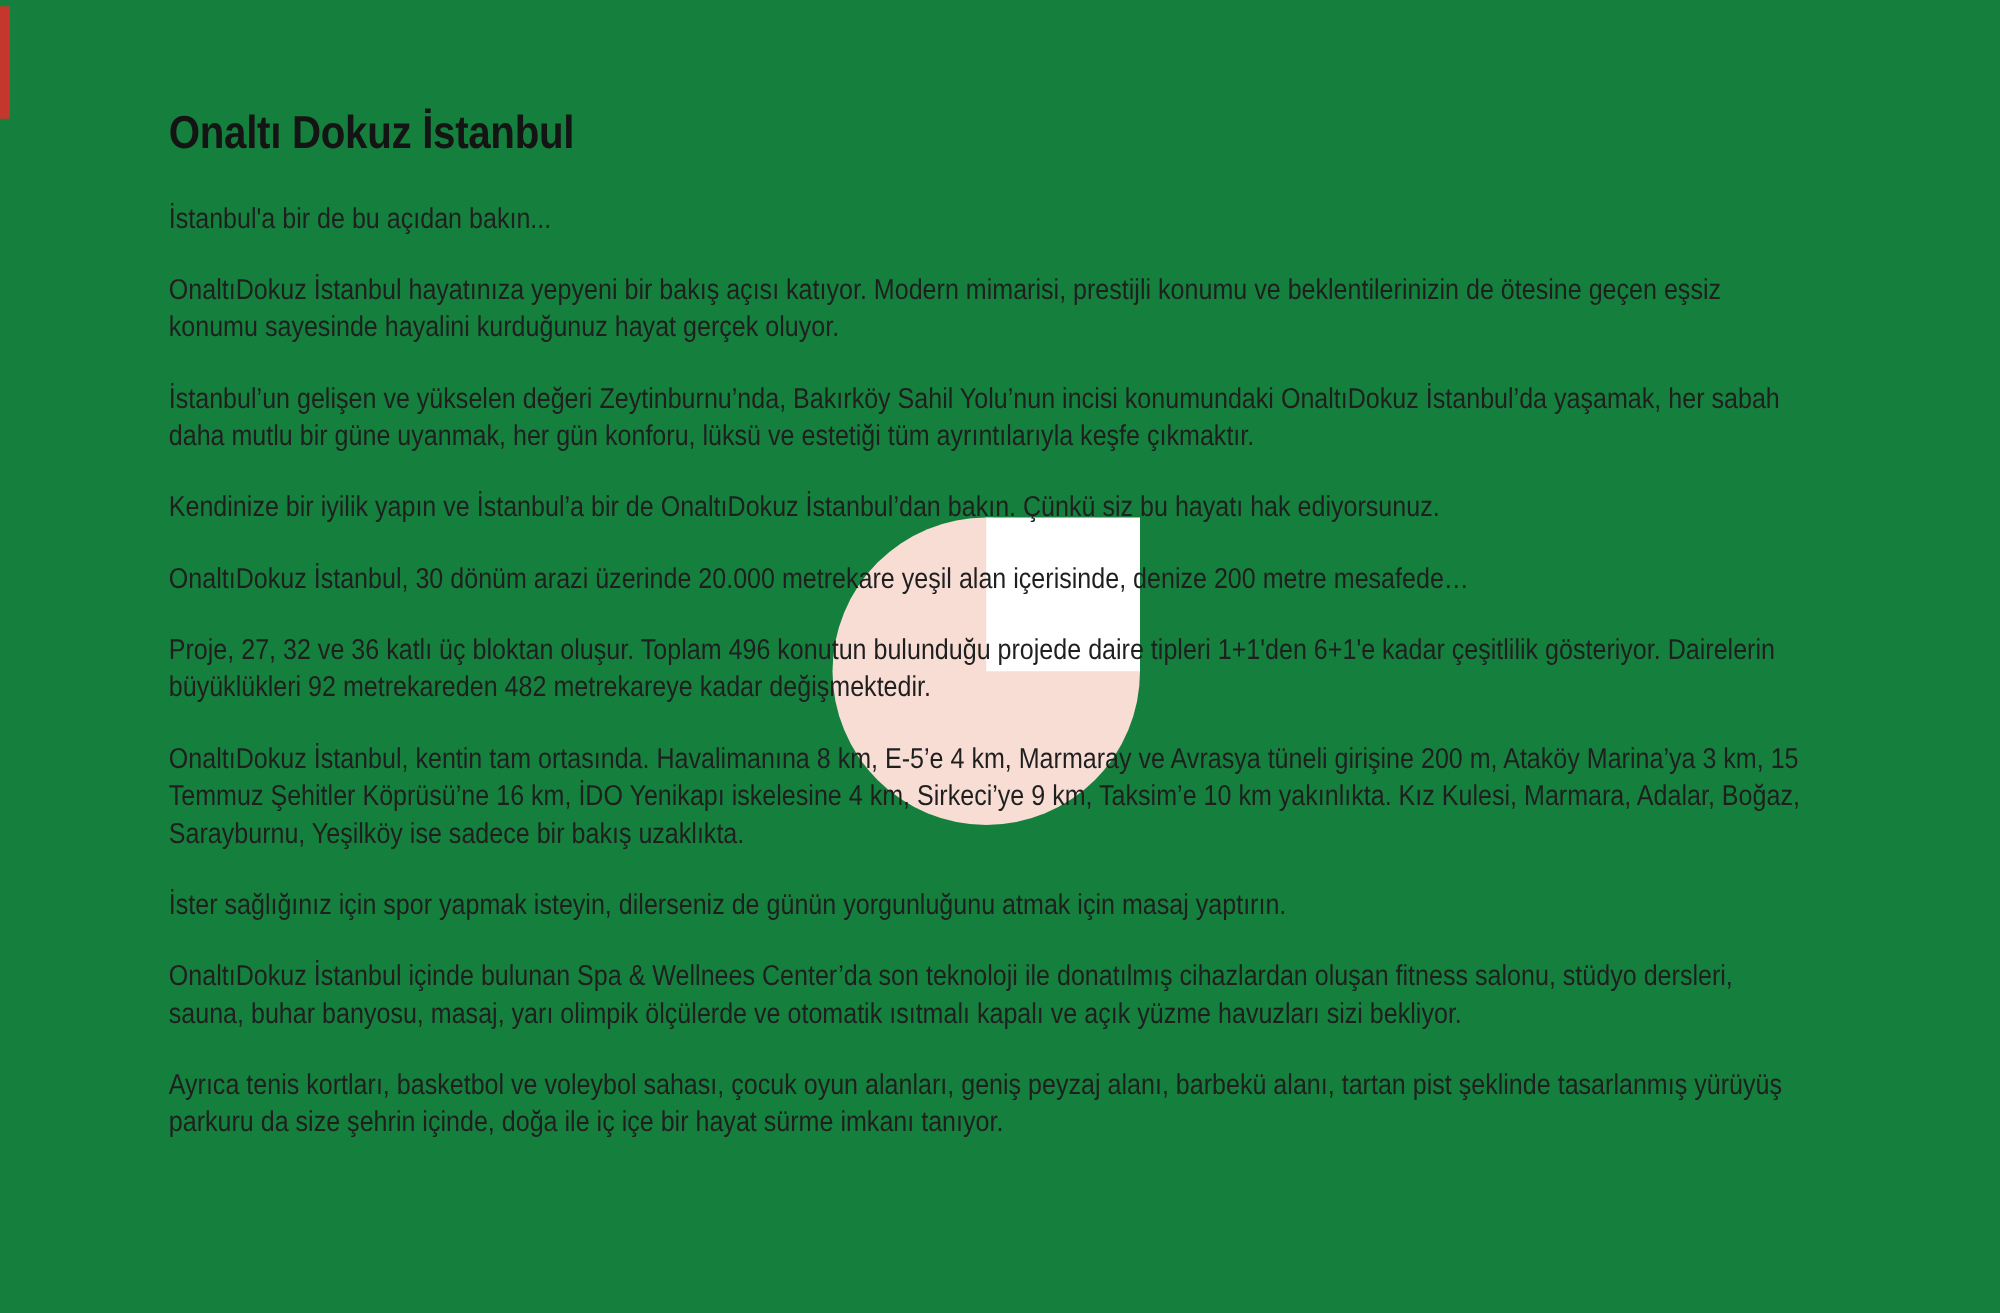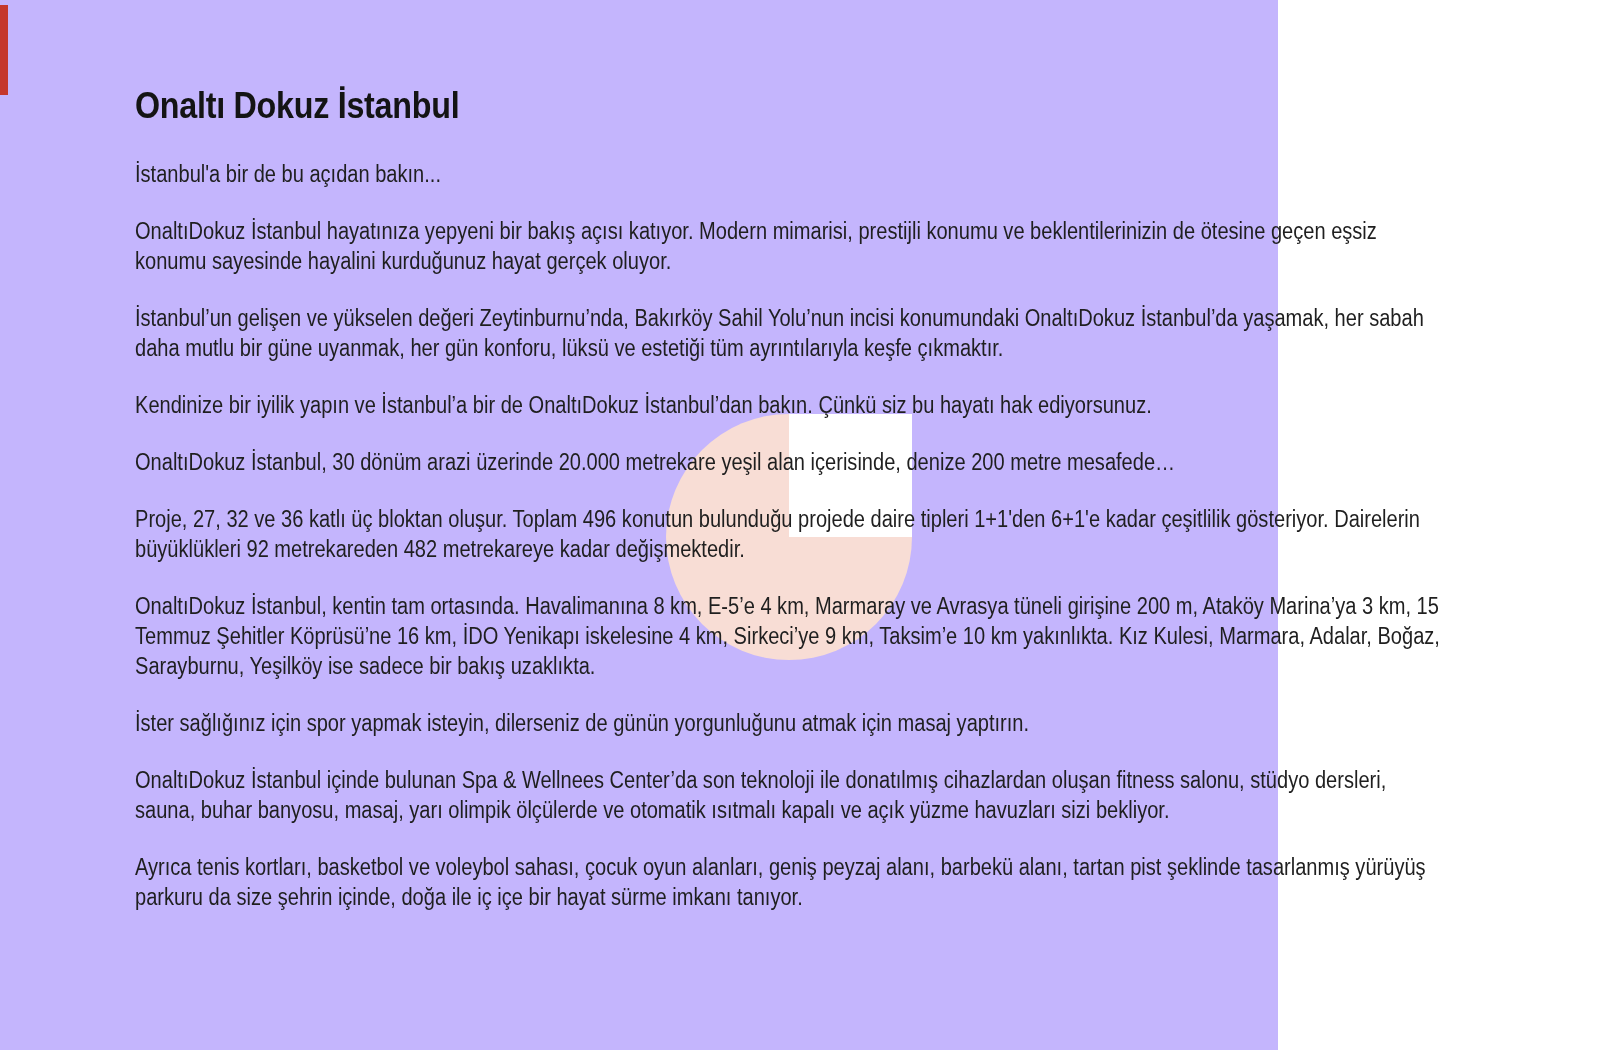--- a/index.html
+++ b/index.html
@@ -7,23 +7,23 @@
     padding: 0;
     width: 1600px;
     height: 1050px;
     overflow: hidden;
     background: #ffffff;
     font-family: "Liberation Sans", "DejaVu Sans", sans-serif;
   }
 
   .page {
     position: relative;
-    width: 1278px;
+    width: 1600px;
     height: 1050px;
-    background: #c4b5fd;
+    background: #15803d;
   }
 
   
   .accent-bar {
     position: absolute;
     left: 0;
     top: 5px;
     width: 8px;
     height: 90px;
     z-index: 2;

